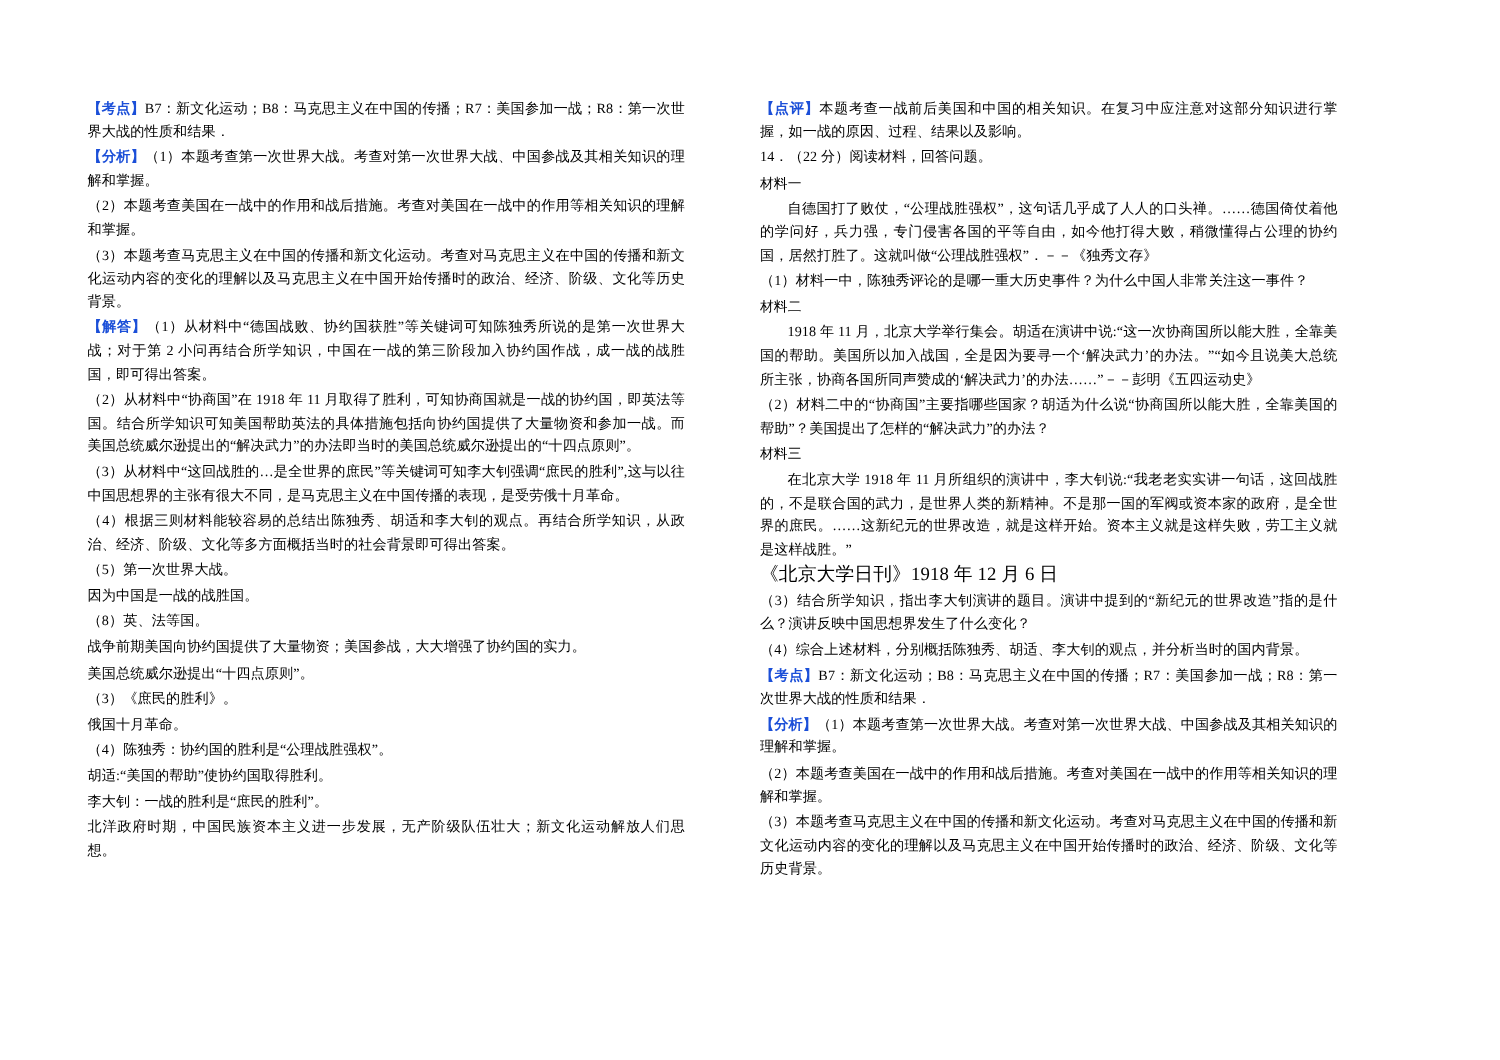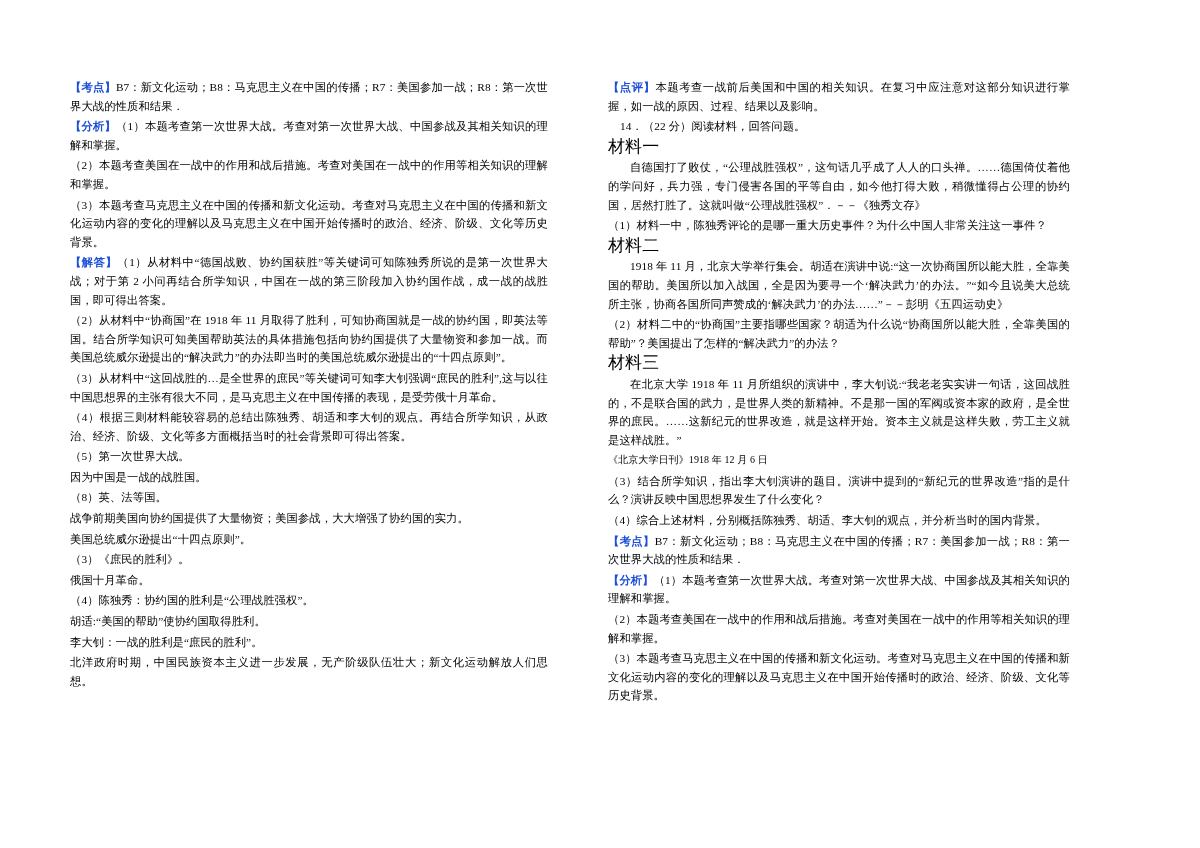--- a/index.html
+++ b/index.html
@@ -40,29 +40,29 @@
   }
   .para-indent { text-indent: 22px; }
   .tag {
     color: #1b4fd8;
     font-weight: bold;
     white-space: nowrap;
   }
   .num-head {
     font-size: 11.3px;
     line-height: 18.6px;
-    margin: 0 0 2px 12px;
+    margin: 0 0 2px 0;
   }
   .mat-title {
-    font-size: 17px;
+    font-size: 11px;
     line-height: 18.6px;
     margin: 0 0 2px 0;
   }
   .src-line {
-    font-size: 10px;
+    font-size: 15px;
     line-height: 18.6px;
     margin: 0 0 2px 0;
   }
 </style>
 </head>
 <body>
 
 <div class="page">
   <div class="columns">
 

